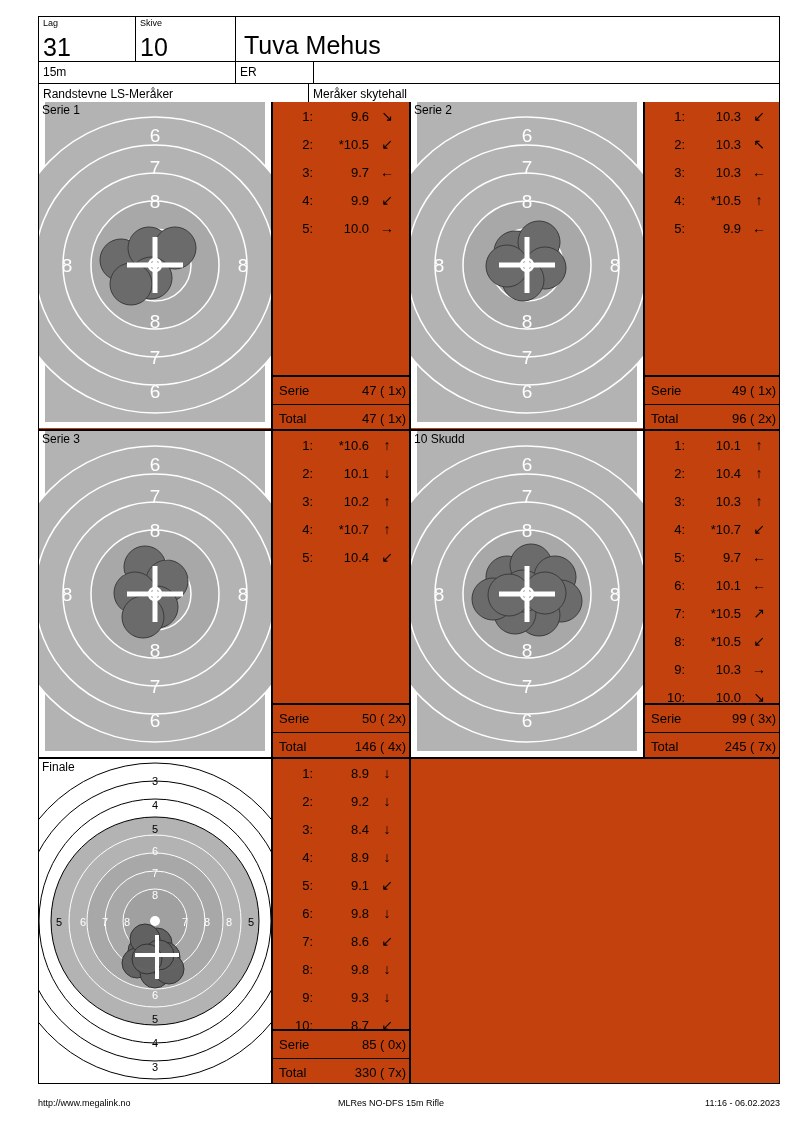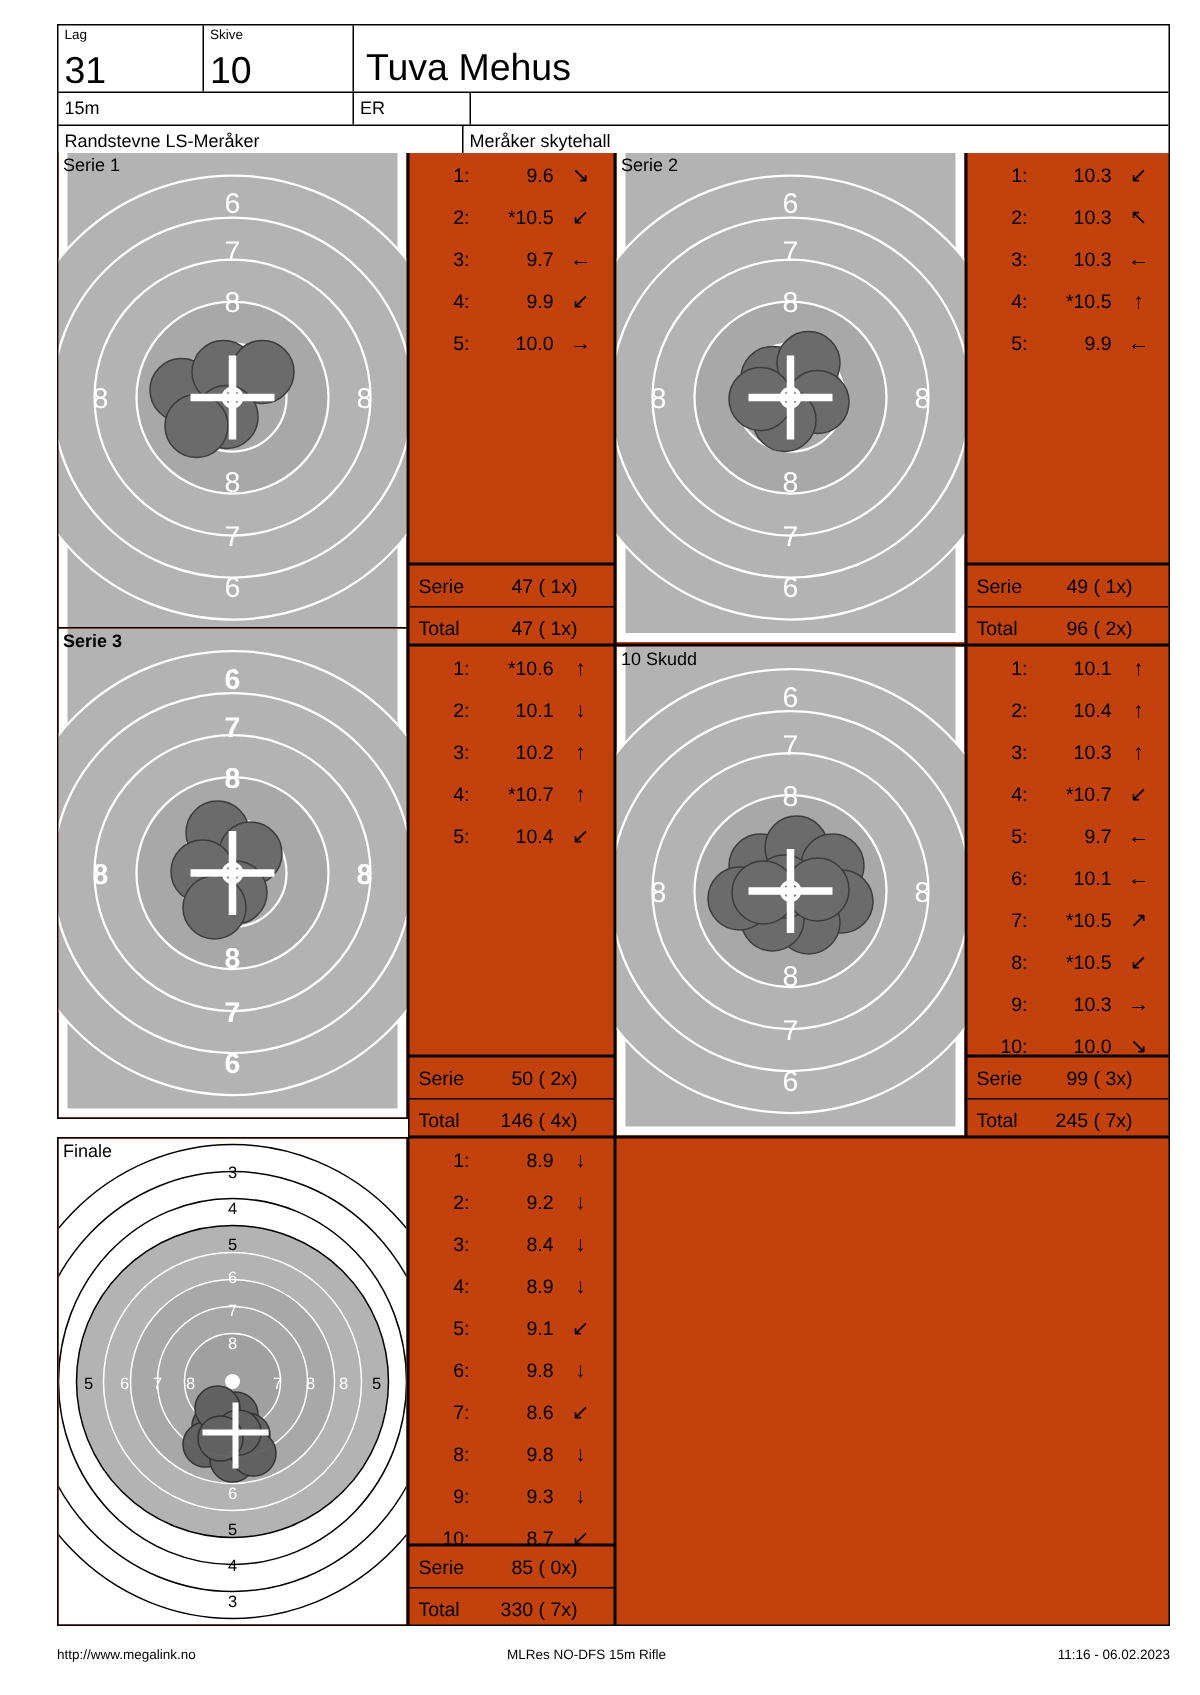--- a/index.html
+++ b/index.html
@@ -45,21 +45,21 @@
     display:flex;align-items:center;height:28px;padding-left:8px;
   }
   .shot-idx{width:32px;text-align:right;}
   .shot-val{width:56px;text-align:right;padding-right:6px;}
   .shot-arr{width:24px;text-align:center;font-size:14px;}
   .sumrow{
     display:flex;align-items:center;height:27px;border-top:1px solid #000;
     font-size:13px;box-sizing:border-box;
   }
   .sum-lbl{padding-left:6px;width:52px;}
-  .sum-val{flex:1;text-align:right;padding-right:24px;}
+  .sum-val{flex:1;text-align:right;padding-right:3px;}
   .footer{
     position:absolute;left:38px;top:1098px;width:742px;
     font-size:9px;color:#000;
   }
   .footer .l{position:absolute;left:0;top:0;}
   .footer .c{position:absolute;left:300px;top:0;}
   .footer .r{position:absolute;right:0;top:0;text-align:left;margin-left:12px;}
   svg{display:block;}
 </style>
 </head>
@@ -243,21 +243,21 @@
       <div class="sumrow" style="border-top:none;">
           <span class="sum-lbl">Serie</span>
           <span class="sum-val">49 ( 1x)</span>
         </div>
       <div class="sumrow">
           <span class="sum-lbl">Total</span>
           <span class="sum-val">96 ( 2x)</span>
         </div>
     </div>
 
-    <div class="block target-cell" style="left:0;top:316px;width:234px;height:328px;font-weight:bold;">
+    <div class="block target-cell" style="left:0;top:328px;width:234px;height:328px;">
       <span class="serielabel">Serie 3</span>
       <svg width="232" height="326" viewBox="0 0 232 326">
         <rect x="0" y="0" width="232" height="326" fill="#ffffff"></rect>
         <path d="M6 0 H226 V320 H6 Z" fill="#b3b3b3"></path>
         <circle cx="116" cy="163" r="148" fill="#b3b3b3" stroke="#ffffff" stroke-width="1.5"></circle>
         <circle cx="116" cy="163" r="120" fill="#b3b3b3" stroke="#ffffff" stroke-width="1.5"></circle>
         <circle cx="116" cy="163" r="92" fill="#b3b3b3" stroke="#ffffff" stroke-width="1.5"></circle>
         <circle cx="116" cy="163" r="64" fill="#a8a8a8" stroke="#ffffff" stroke-width="1.5"></circle>
         <circle cx="116" cy="163" r="36" fill="#a8a8a8" stroke="#ffffff" stroke-width="1.5"></circle>
         <text x="116" y="40" fill="#ffffff" font-size="19" text-anchor="middle" font-family="Liberation Sans, sans-serif">6</text>

